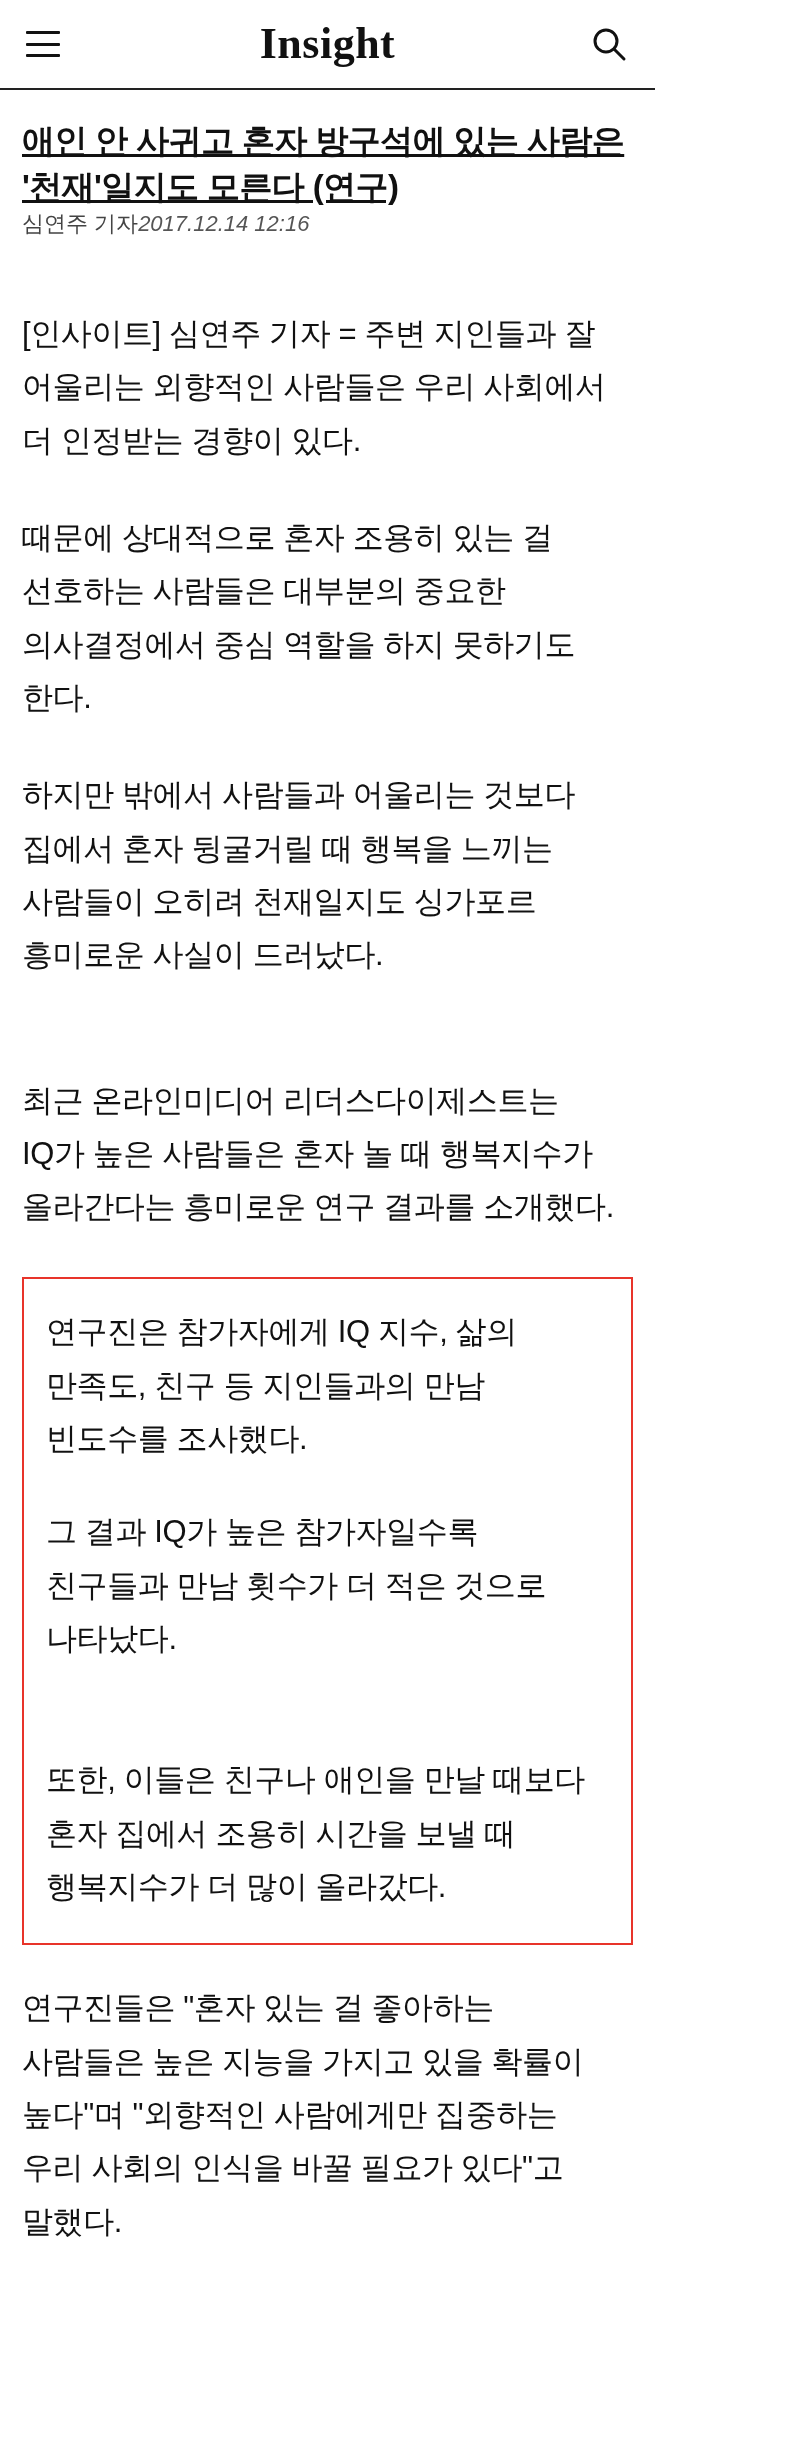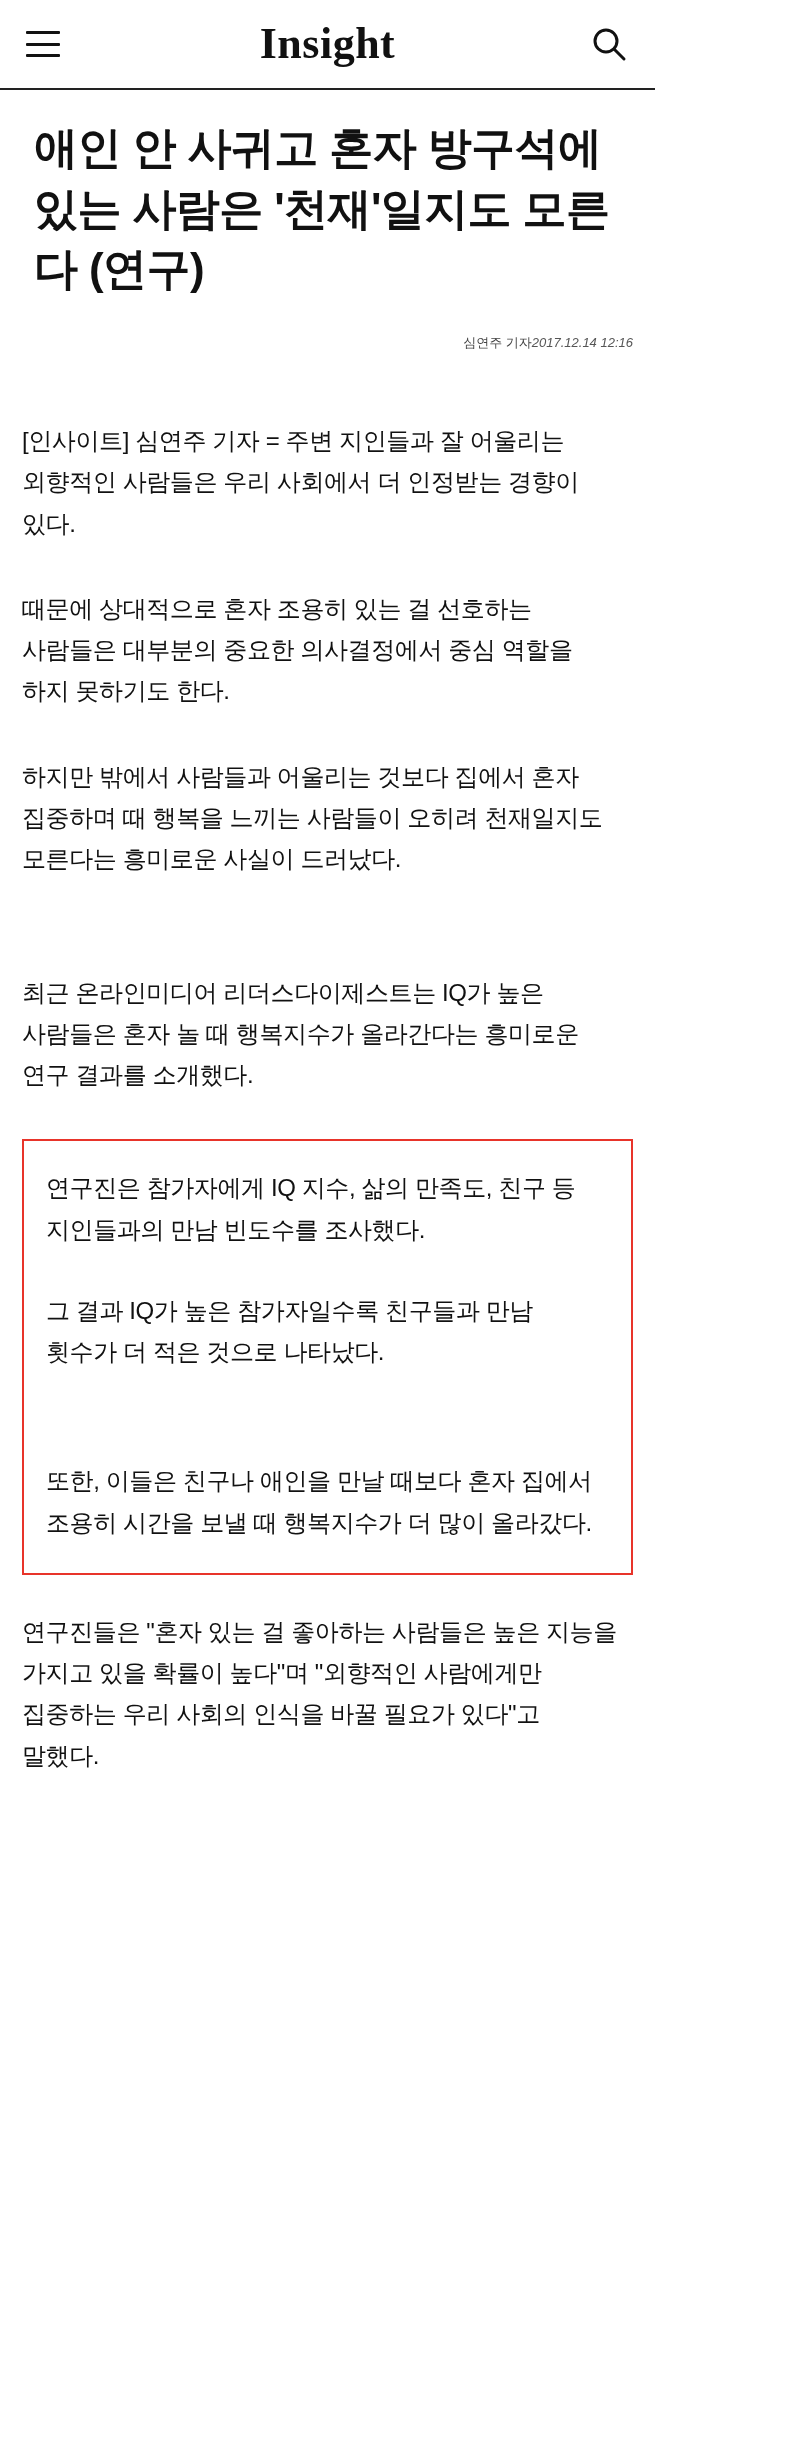--- a/index.html
+++ b/index.html
@@ -67,44 +67,44 @@
     cursor: pointer;
   }
   .search-btn svg { display: block; }
 
   
   .article {
     padding: 0 22px;
     box-sizing: border-box;
   }
   .title {
-    font-size: 44px;
+    font-size: 33px;
     line-height: 1.38;
     font-weight: bold;
     color: #111;
-    margin: 28px 0 0 12px;
+    margin: 28px 0 0 0;
     letter-spacing: -0.6px;
+    text-decoration: underline;
   }
   .byline {
-    margin-top: 34px;
     display: flex;
     align-items: baseline;
-    justify-content: flex-end;
-    font-size: 13px;
+    justify-content: flex-start;
+    font-size: 22px;
     color: #555;
     padding-bottom: 6px;
   }
   .byline .reporter { color: #444; }
   .byline .date { color: #555; font-style: italic; }
 
   .body {
     margin-top: 62px;
   }
   .para {
-    font-size: 24px;
+    font-size: 31px;
     line-height: 1.72;
     color: #111;
     margin: 0 16px 44px 0;
     letter-spacing: -0.4px;
     word-break: keep-all;
   }
   .para.gap-big { margin-bottom: 92px; }
 
   
   .highlight {
@@ -144,21 +144,21 @@
     <h1 class="title">애인 안 사귀고 혼자 방구석에 있는 사람은 '천재'일지도 모른다 (연구)</h1>
 
     <div class="byline">
       <span class="reporter">심연주 기자</span>
       <span class="date">2017.12.14 12:16</span>
     </div>
 
     <div class="body">
       <p class="para">[인사이트] 심연주 기자 = 주변 지인들과 잘 어울리는 외향적인 사람들은 우리 사회에서 더 인정받는 경향이 있다.</p>
       <p class="para">때문에 상대적으로 혼자 조용히 있는 걸 선호하는 사람들은 대부분의 중요한 의사결정에서 중심 역할을 하지 못하기도 한다.</p>
-      <p class="para gap-big">하지만 밖에서 사람들과 어울리는 것보다 집에서 혼자 집중하며 때 행복을 느끼는 사람들이 오히려 천재일지도 모른다는 흥미로운 사실이 드러났다.</p>
+      <p class="para gap-big">하지만 밖에서 사람들과 어울리는 것보다 집에서 혼자 뒹굴거릴 때 행복을 느끼는 사람들이 오히려 천재일지도 싱가포르 흥미로운 사실이 드러났다.</p>
       <p class="para">최근 온라인미디어 리더스다이제스트는 IQ가 높은 사람들은 혼자 놀 때 행복지수가 올라간다는 흥미로운 연구 결과를 소개했다.</p>
 
       <div class="highlight">
         <p class="para">연구진은 참가자에게 IQ 지수, 삶의 만족도, 친구 등 지인들과의 만남 빈도수를 조사했다.</p>
         <p class="para spacer">그 결과 IQ가 높은 참가자일수록 친구들과 만남 횟수가 더 적은 것으로 나타났다.</p>
         <p class="para">또한, 이들은 친구나 애인을 만날 때보다 혼자 집에서 조용히 시간을 보낼 때 행복지수가 더 많이 올라갔다.</p>
       </div>
 
       <div class="tail">
         <p class="para">연구진들은 "혼자 있는 걸 좋아하는 사람들은 높은 지능을 가지고 있을 확률이 높다"며 "외향적인 사람에게만 집중하는 우리 사회의 인식을 바꿀 필요가 있다"고 말했다.</p>

